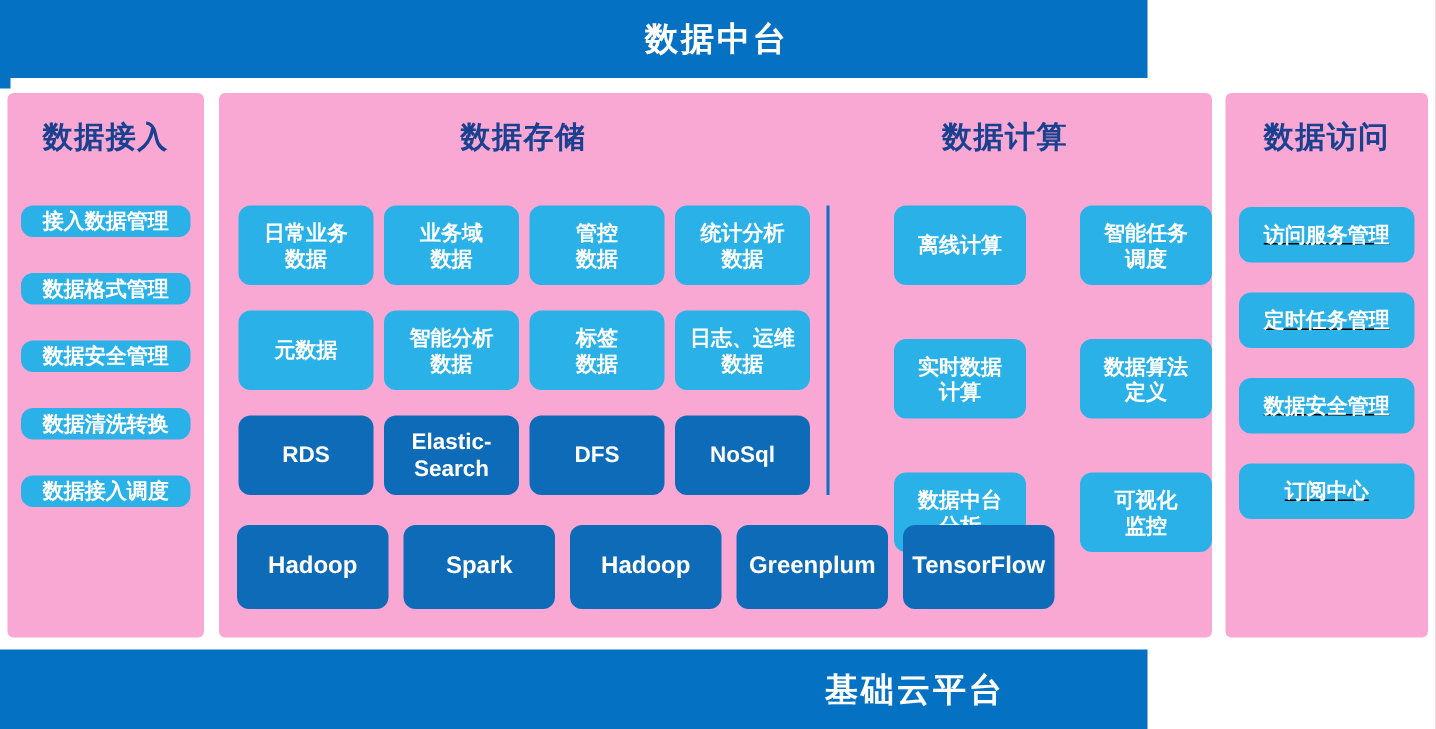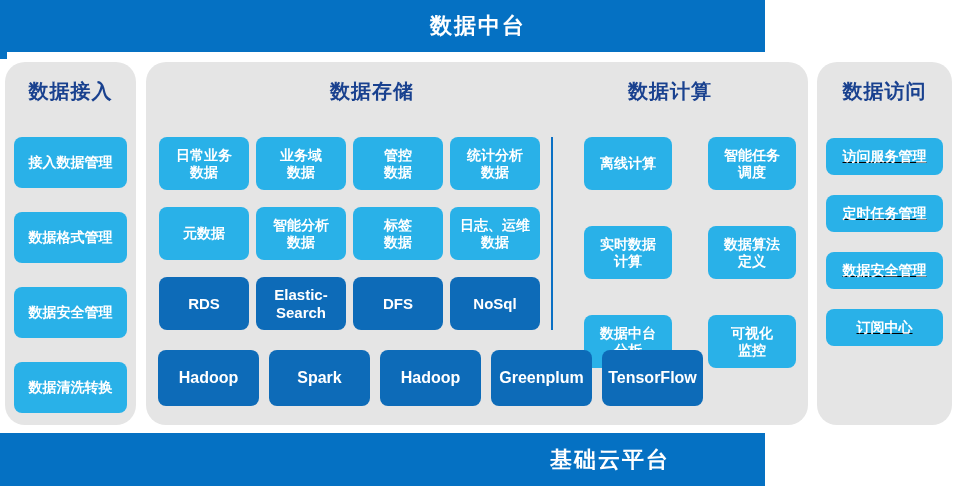--- a/index.html
+++ b/index.html
@@ -16,61 +16,61 @@
   .banner-title {
     position:absolute; top:0; transform:translateX(-50%);
     font-size:22px; font-weight:bold; letter-spacing:2px; white-space:nowrap;
   }
   .banner-top .banner-title { left:478px; line-height:52px; }
   .banner-bottom .banner-title { left:610px; line-height:53px; }
   .banner-notch { position:absolute; left:0; top:52px; width:7px; height:7px; background:#0571C3; }
 
   
   .panel {
-    position:absolute; top:62px; height:363px; background:#e5e5e5; border-radius:20px;
+    position:absolute; top:62px; height:363px; background:#f9a8d4; border-radius:4px;
   }
   .panel-left  { left:5px;   width:131px; }
   .panel-center{ left:146px; width:662px; }
   .panel-right { left:817px; width:135px; }
   .panel-title {
     position:absolute; top:16px; margin:0; font-size:20px; font-weight:bold;
     color:#19418F; text-align:center; letter-spacing:1px; white-space:nowrap;
   }
   .panel-left .panel-title, .panel-right .panel-title { left:0; right:0; }
-  .title-storage { left:0; width:406px;margin-left:23px; }
+  .title-storage { left:0; width:406px; }
   .title-compute { left:406px; width:236px; }
 
   
   .chip {
     display:flex; align-items:center; justify-content:center; text-align:center;
     color:#ffffff; font-weight:bold; border-radius:8px; white-space:pre-line;
     line-height:1.2; box-sizing:border-box;
   }
   .chip-cyan { background:#29B1E8; }
   .chip-dark { background:#0D6BB8; }
 
   .left-items {
     position:absolute; left:9px; top:75px; width:113px;
     display:flex; flex-direction:column; gap:24px;
   }
-  .left-items .chip { height:51px; font-size:14px; }
+  .left-items .chip { height:21px; font-size:14px; }
 
   .right-items {
     position:absolute; left:9px; top:76px; width:117px;
     display:flex; flex-direction:column; gap:20px;text-decoration:underline;
   }
   .right-items .chip { height:37px; font-size:14px; }
 
   .storage-grid {
     position:absolute; left:13px; top:75px;
     display:grid; grid-template-columns:repeat(4,90px); column-gap:7px; row-gap:17px;
     grid-auto-rows:53px;
   }
   .compute-grid {
-    position:absolute; left:438px; top:75px;
+    position:absolute; left:450px; top:75px;
     display:grid; grid-template-columns:repeat(2,88px); column-gap:7px; row-gap:17px;
     grid-auto-rows:53px;
     gap:36px;
   }
   .storage-grid .chip, .compute-grid .chip { font-size:14px; }
   .storage-grid .chip-dark { font-size:15px; }
 
   .section-divider {
     position:absolute; left:405px; top:75px; width:2px; height:193px; background:#0A70C4;
   }

